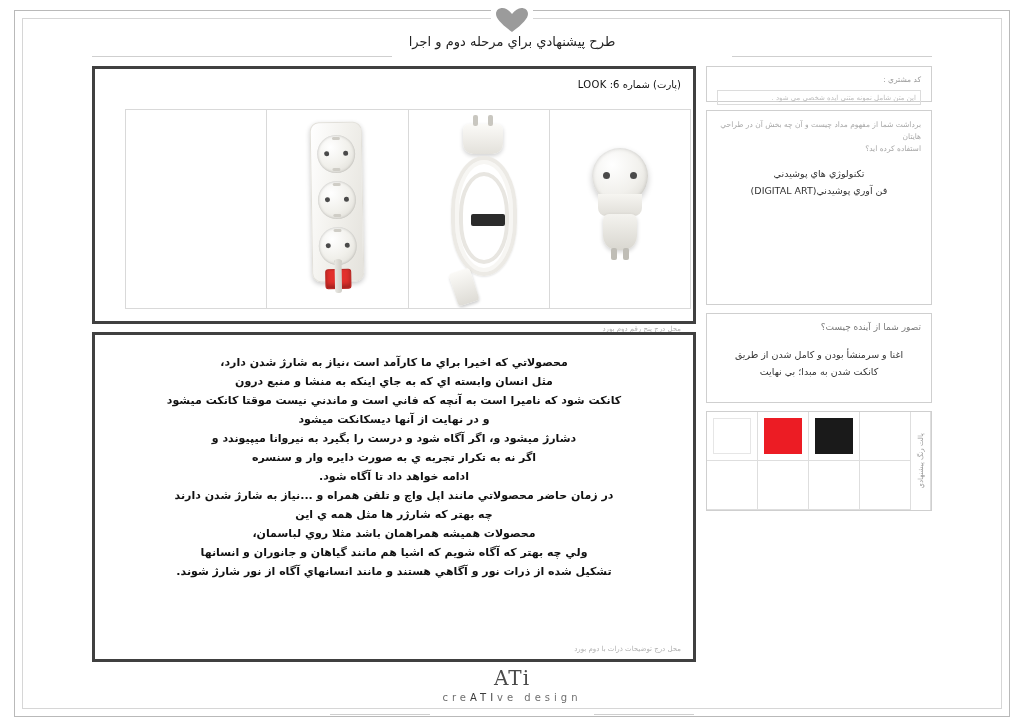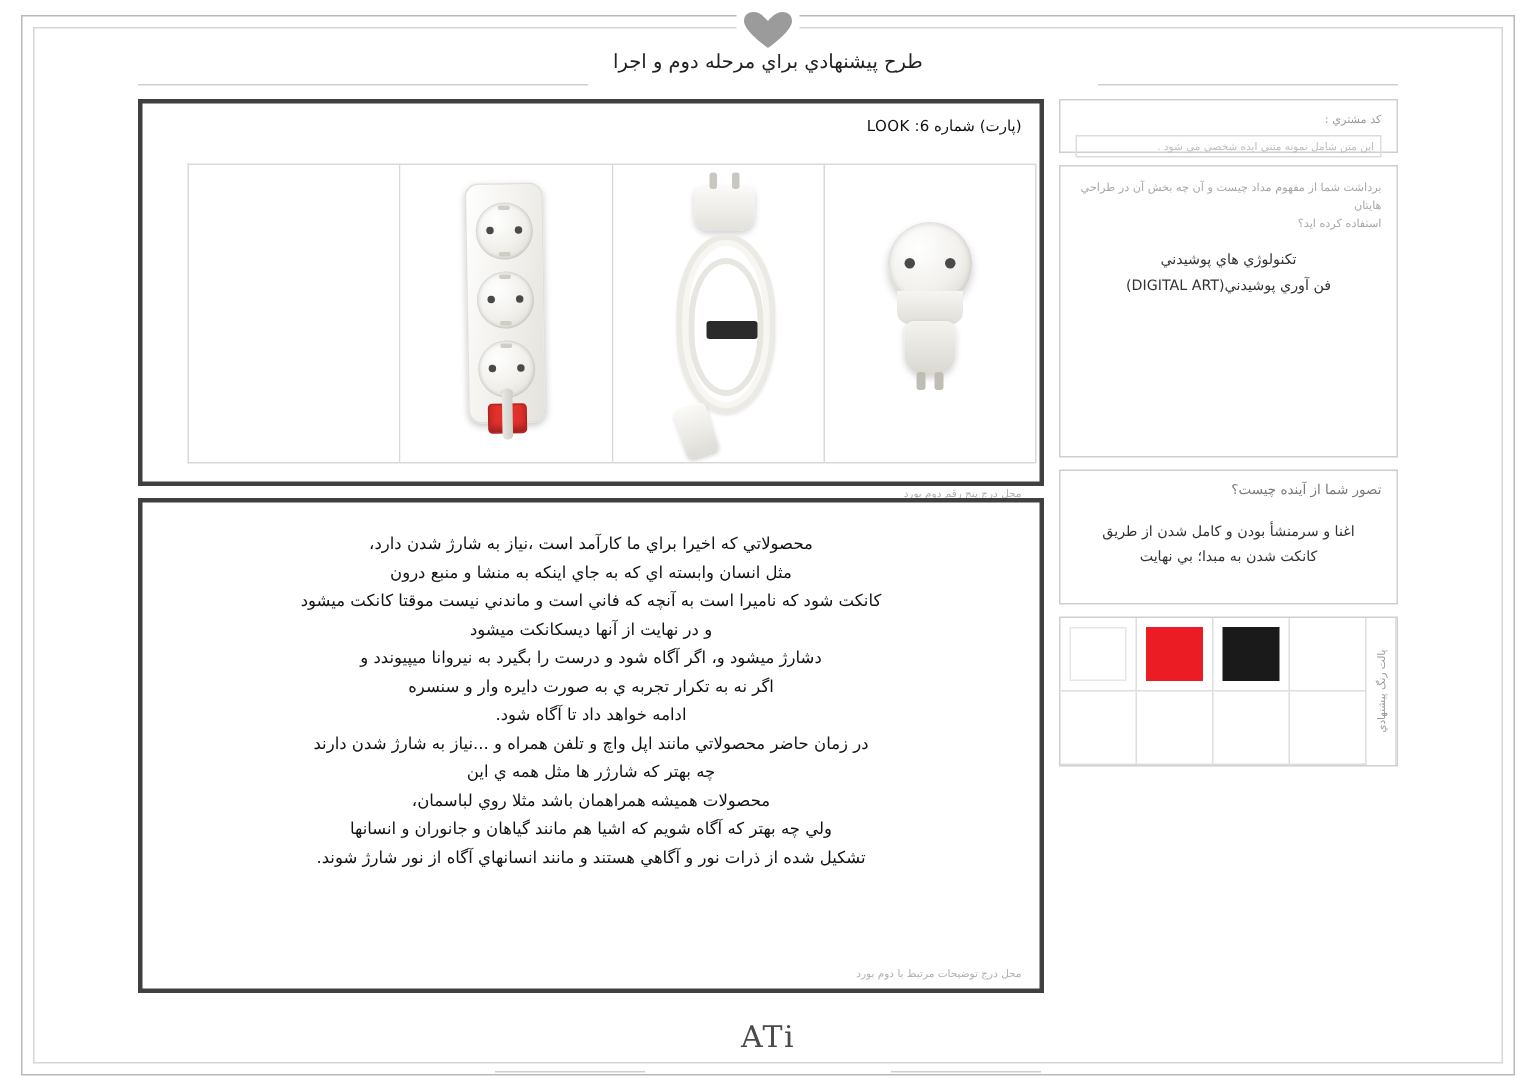--- a/index.html
+++ b/index.html
@@ -257,20 +257,21 @@
     padding: 18px 28px 0 28px;
   }
   .body-text {
     direction: rtl;
     text-align: center;
     font-size: 11px;
     line-height: 19px;
     color: #111;
     letter-spacing: .2px;
     white-space: pre-line;
+    font-weight: bold;
   }
   .foot-note {
     position: absolute;
     right: 12px; bottom: 6px;
     font-size: 7px;
     color: #b0b0b0;
     direction: rtl;
   }
   .img-note {
     position: absolute;
@@ -482,21 +483,21 @@
 كانكت شود كه ناميرا است به آنچه كه فاني است و ماندني نيست موقتا كانكت ميشود
 و در نهايت از آنها ديسكانكت ميشود
 دشارژ ميشود و، اگر آگاه شود و درست را بگيرد به نيروانا ميپيوندد و
 اگر نه به تكرار تجربه ي به صورت دايره وار و سنسره
 ادامه خواهد داد تا آگاه شود.
 در زمان حاضر محصولاتي مانند اپل واچ و تلفن همراه و ...نياز به شارژ شدن دارند
 چه بهتر كه شارژر ها مثل همه ي اين
 محصولات هميشه همراهمان باشد مثلا روي لباسمان،
 ولي چه بهتر كه آگاه شويم كه اشيا هم مانند گياهان و جانوران و انسانها
 تشكيل شده از ذرات نور و آگاهي هستند و مانند انسانهاي آگاه از نور شارژ شوند.</div>
-      <div class="foot-note">محل درج توضيحات مرتبط با دوم بورد</div>
+      <div class="foot-note">محل درج توضيحات ذرات با دوم بورد</div>
     </div>
 
   </div>
 
   <div class="side-col">
 
     <div class="side-box box-q1">
       <div class="side-label">كد  مشتري :</div>
       <div class="side-input">اين متن شامل نمونه متني ايده شخصي مي شود .</div>
     </div>
@@ -545,15 +546,16 @@
         <span>پالت رنگ پيشنهادي</span>
       </div>
     </div>
 
   </div>
 
   <div class="foot-rule left"></div>
   <div class="foot-rule right"></div>
   <div class="footer">
     <div class="logo-mark">ATi</div>
+    <div class="logo-sub"><span>cre</span><span class="hl">ATI</span><span>ve  design</span></div>
   </div>
 
 </div>
 
 </body></html>

